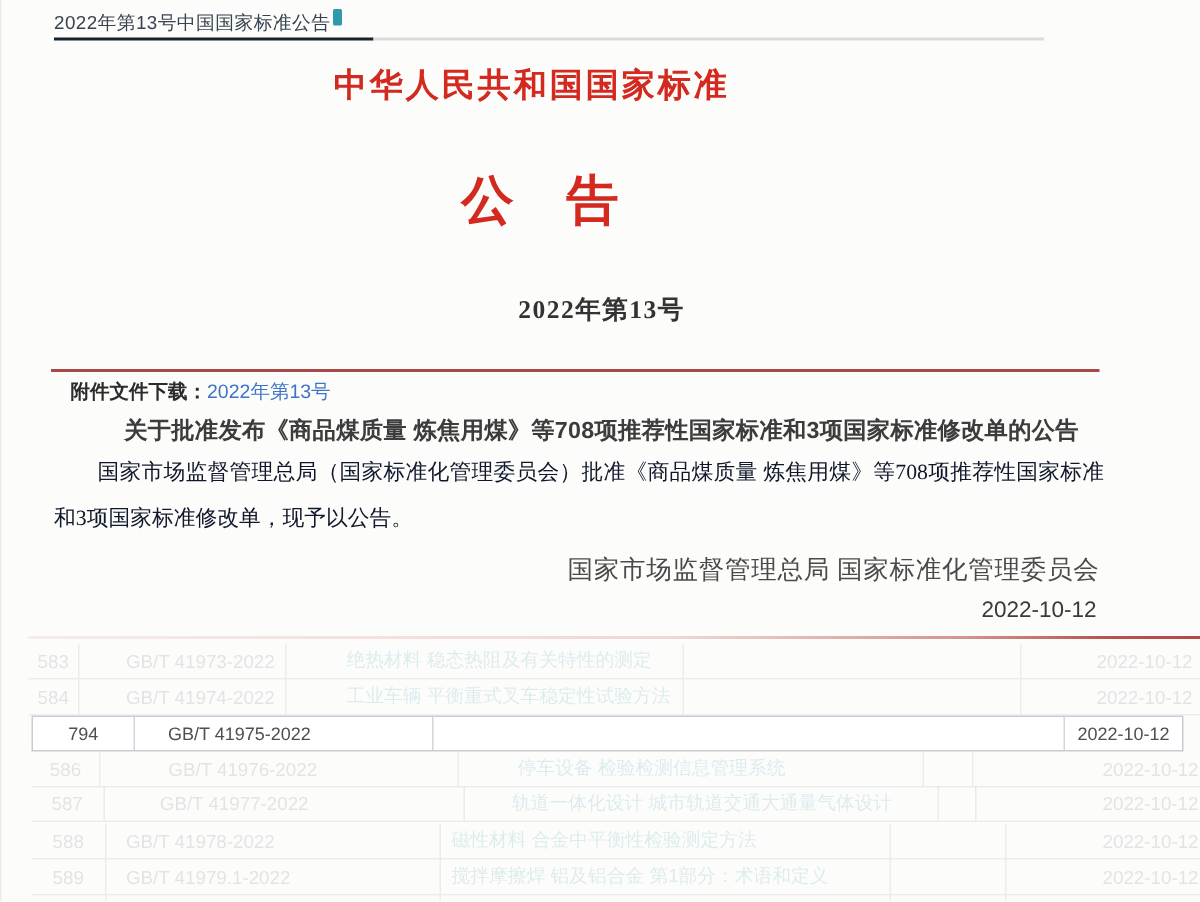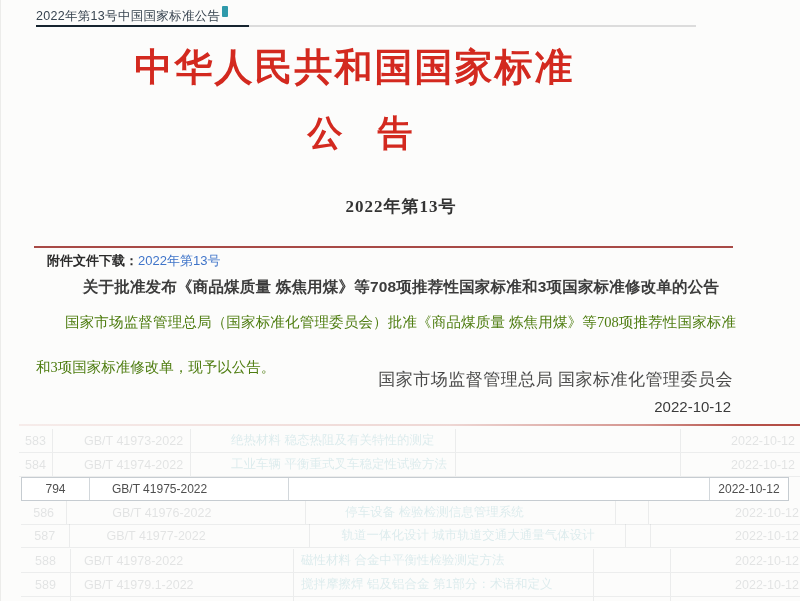--- a/index.html
+++ b/index.html
@@ -10,38 +10,38 @@
   }
   
   .crumb-wrap{position:absolute; left:35px; top:6px; white-space:nowrap;}
   .crumb{font-size:12.5px; color:#37434f; letter-spacing:.3px; text-decoration:none; cursor:pointer;}
   .sup-icon{display:inline-block; width:6px; height:11px; background:#2f9aab; margin-left:2px; vertical-align:top; border-radius:1px;}
   .crumb-line-dark{position:absolute; left:35px; top:25px; width:213px; height:2px; background:#16242f;}
   .crumb-line-light{position:absolute; left:248px; top:25px; width:447px; height:2px; background:#dcdcdc;}
   
   .doc-title{position:absolute; left:0; top:42px; width:707px; text-align:center;
     font-family:"Liberation Serif","DejaVu Serif",serif; font-weight:bold;
-    font-size:38px; color:#d3291f; letter-spacing:2px;}
+    font-size:22px; color:#d3291f; letter-spacing:2px;}
   .doc-subtitle{position:absolute; left:0; top:110px; width:718px; text-align:center;
     font-family:"Liberation Serif","DejaVu Serif",serif; font-weight:bold;
     font-size:35px; color:#d3291f;}
   .issue-no{position:absolute; left:0; top:195px; width:800px; text-align:center;
     font-family:"Liberation Serif","DejaVu Serif",serif; font-weight:bold;
     font-size:17px; color:#333333; letter-spacing:1px;}
   .red-rule{position:absolute; left:33px; top:246px; width:699px; height:2px; background:#a84a46;}
   
   .attachment{position:absolute; left:35px; top:252px; font-size:13px; color:#222222;}
   .attachment .label{font-weight:bold; color:#2b2b2b;padding-left:11px;}
   .attachment a{color:#3f74c9; text-decoration:none; cursor:pointer;}
   
   .notice-heading{position:absolute; left:35px; top:277px; width:730px; text-align:center;
     font-weight:bold; font-size:15.5px; color:#3c3c3c; letter-spacing:.2px;}
   .notice-body{position:absolute; left:35px; top:300px; width:700px; margin:0;
     font-family:"Liberation Serif","DejaVu Serif",serif;
-    font-size:14.5px; color:#4d7c0f; line-height:45px; text-indent:29px; text-align:justify;}
+    font-size:14.5px; color:#0f172a; line-height:31px; text-indent:29px; text-align:justify;}
   .signature{position:absolute; right:68px; top:368px;
     font-family:Liberation Serif, serif;
     font-size:17px; color:#4a4a4a; letter-spacing:.5px;}
   .sig-date{position:absolute; right:70px; top:398px; font-size:15px; color:#3b3b3b;}
   
   .table-top-line{position:absolute; left:18px; top:424px; width:782px; height:2px;
     background:linear-gradient(to right, rgba(195,95,85,.10), rgba(190,85,75,.22) 55%, rgba(178,62,52,.55) 80%, rgba(170,55,46,.85) 92%, rgba(170,55,46,.9));}
   .row{position:absolute; height:24px; display:flex; align-items:center;
     box-sizing:border-box; font-size:12px; white-space:nowrap;}
   .row > div{box-sizing:border-box; height:100%; display:flex; align-items:center; overflow:hidden;}

